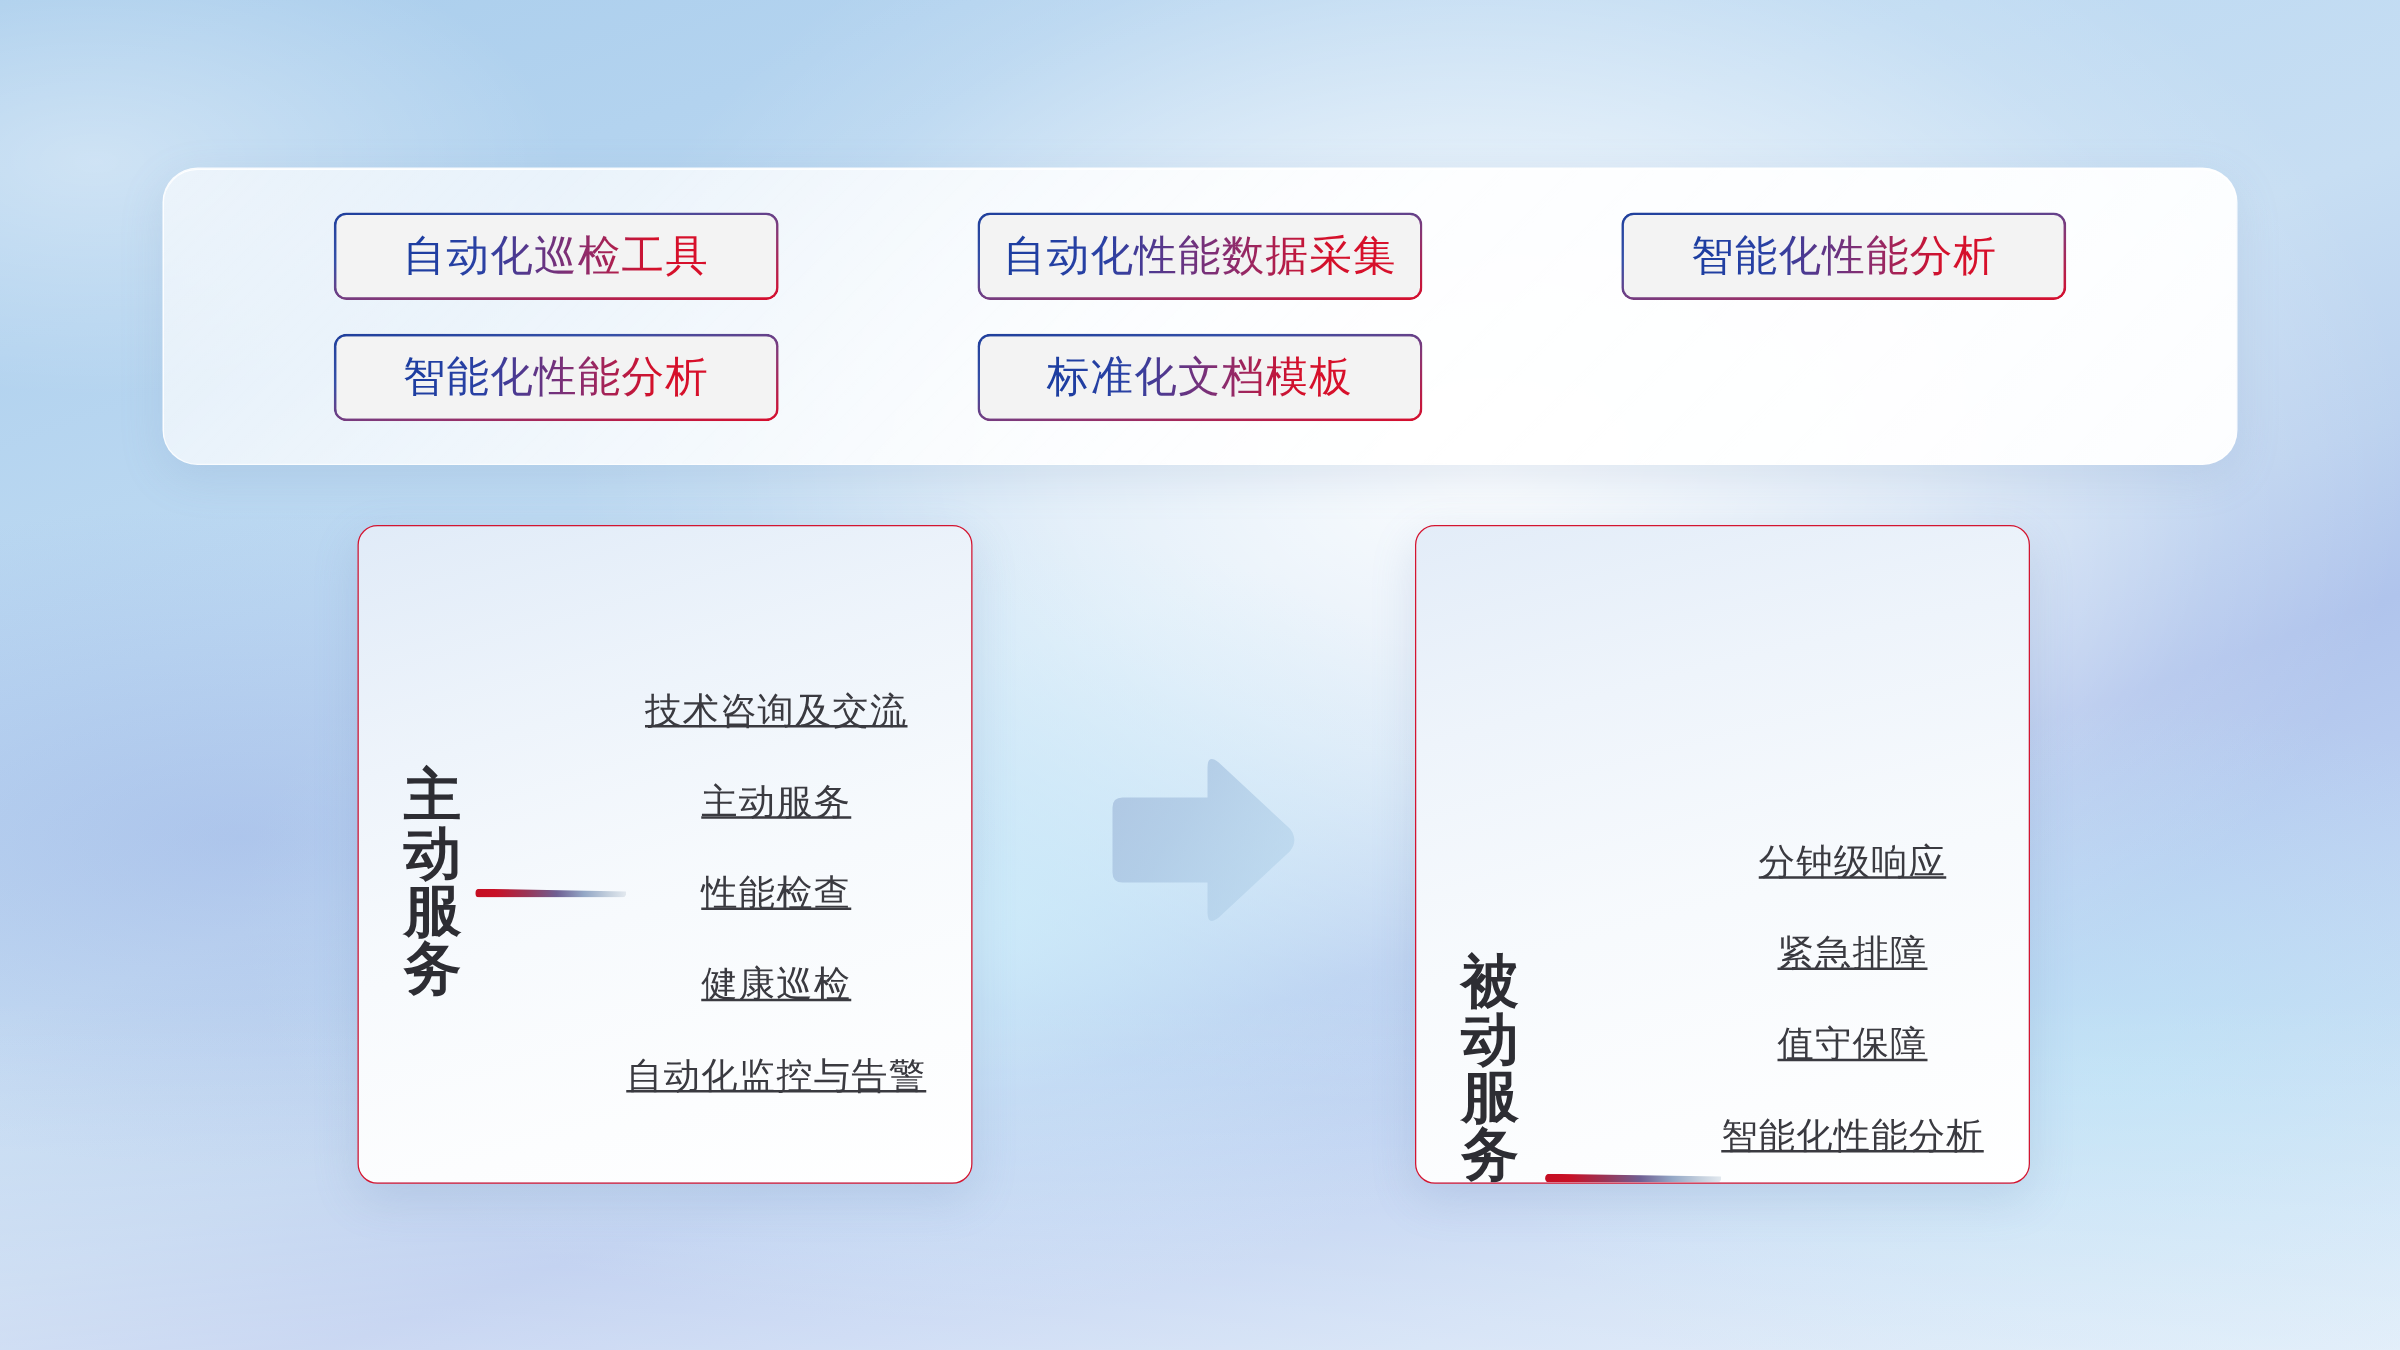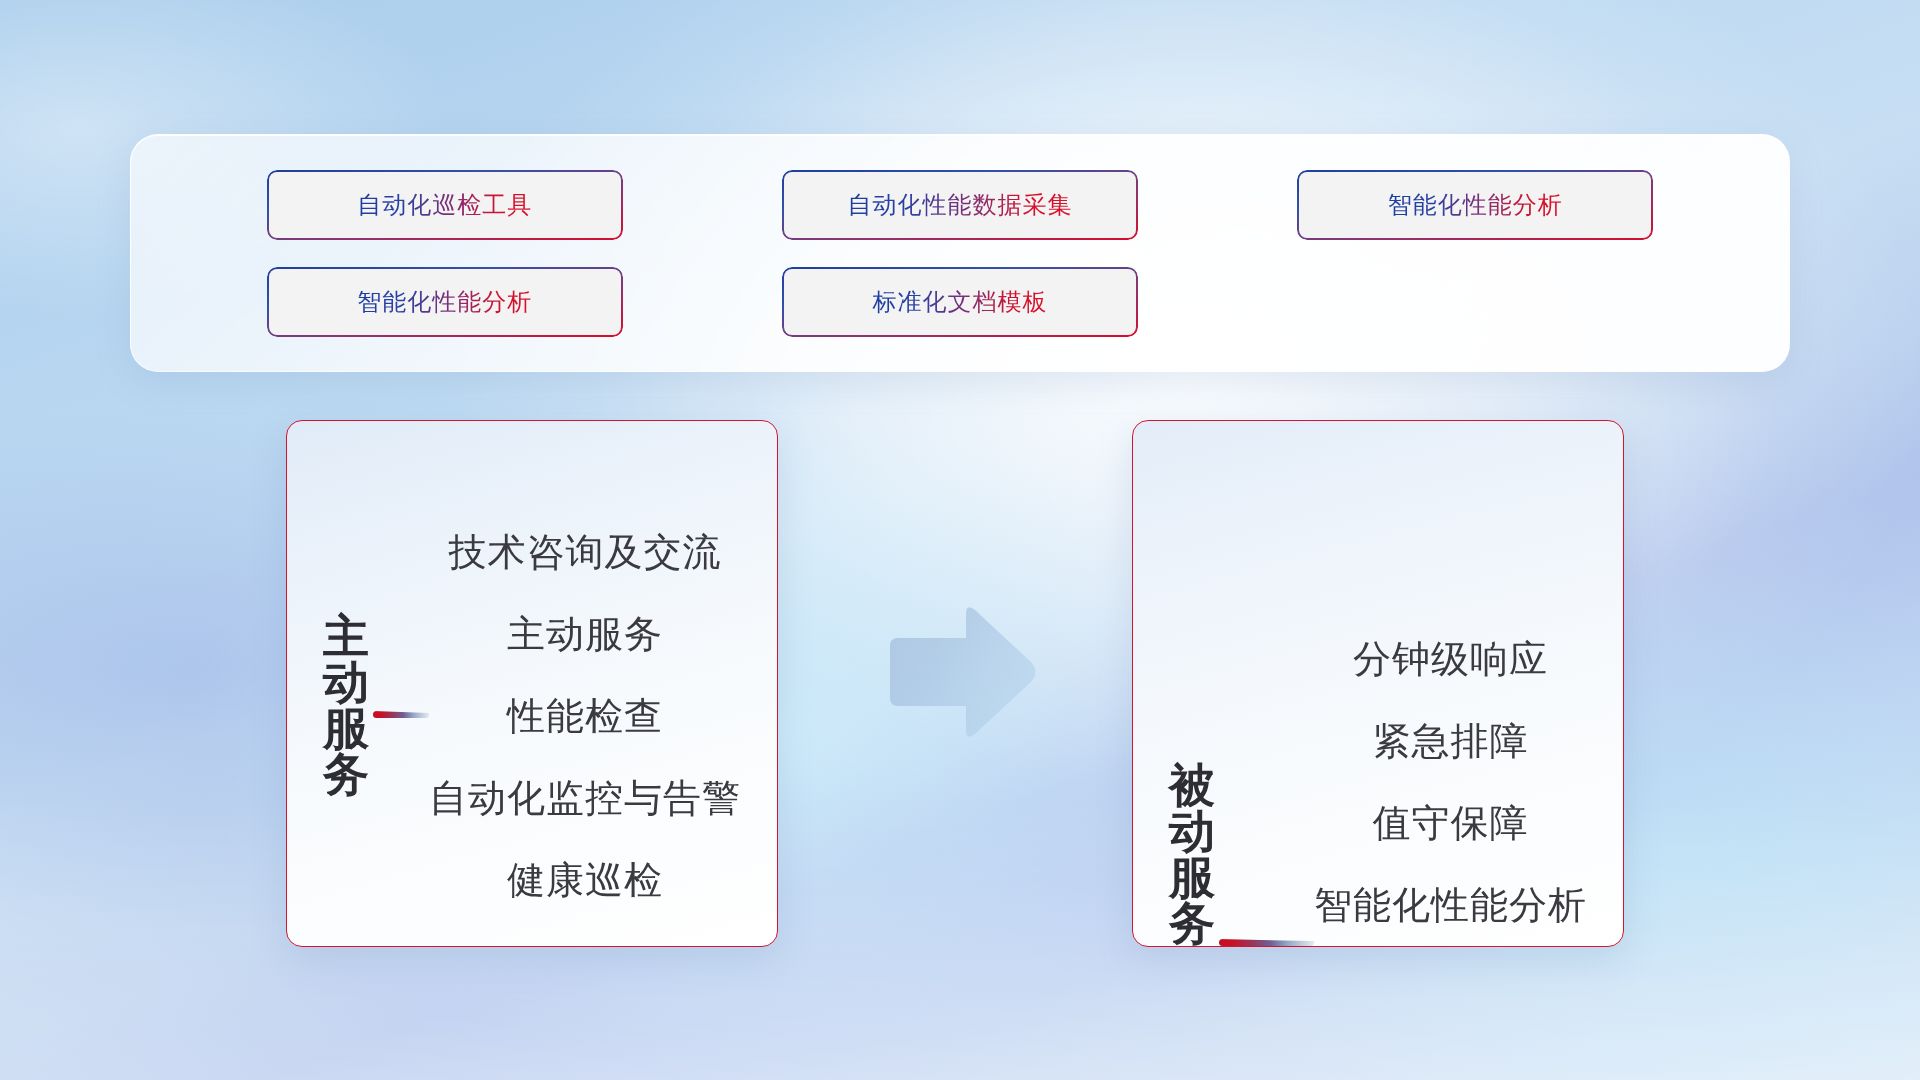--- a/index.html
+++ b/index.html
@@ -119,21 +119,21 @@
     padding: 2px;
     background: linear-gradient(170deg, #1f3f9c 0%, #3550a8 30%, #8e3470 62%, #d80d2b 100%);
     -webkit-mask: linear-gradient(#000 0 0) content-box, linear-gradient(#000 0 0);
     -webkit-mask-composite: xor;
     mask: linear-gradient(#000 0 0) content-box, linear-gradient(#000 0 0);
     mask-composite: exclude;
     pointer-events: none;
   }
   .pill-label {
     position: relative;
-    font-size: 24px;
+    font-size: 34px;
     letter-spacing: 1px;
     font-weight: 400;
     background: linear-gradient(90deg, #1b3da0 0%, #2a41a4 26%, #8b2c6e 58%, #d4102a 82%, #d8102b 100%);
     -webkit-background-clip: text;
     background-clip: text;
     color: transparent;
     white-space: nowrap;
   }
 
   
@@ -189,26 +189,27 @@
     list-style: none;
     margin: 0;
     padding: 0;
     width: 100%;
     margin-top: 30px;
     display: flex;
     flex-direction: column;
     align-items: center;
   }
   .card-list li {
-    font-size: 38px;
+    font-size: 29px;
     color: #3a3a40;
     line-height: 1;
     letter-spacing: 1px;
     padding: 22px 0;
     white-space: nowrap;
+    text-decoration: underline;
   }
 
   
   #flow-arrow {
     position: absolute;
     left: 880px;
     top: 600px;
     width: 160px;
     height: 145px;
   }
@@ -252,22 +253,22 @@
 
   </div>
 
   <div class="service-card" id="card-proactive">
     <div class="card-title">主动服务</div>
     <div class="card-divider"></div>
     <ul class="card-list">
       <li>技术咨询及交流</li>
       <li>主动服务</li>
       <li>性能检查</li>
+      <li>健康巡检</li>
       <li>自动化监控与告警</li>
-      <li>健康巡检</li>
     </ul>
   </div>
 
   <div id="flow-arrow">
     <svg viewBox="0 0 160 145" xmlns="http://www.w3.org/2000/svg" aria-hidden="true">
       <defs>
         <linearGradient id="arrGrad" x1="0" y1="0" x2="1" y2="0.55">
           <stop offset="0%" stop-color="#a6bedd" stop-opacity="0.80"></stop>
           <stop offset="45%" stop-color="#a9c5e2" stop-opacity="0.74"></stop>
           <stop offset="100%" stop-color="#b3d2ea" stop-opacity="0.62"></stop>

